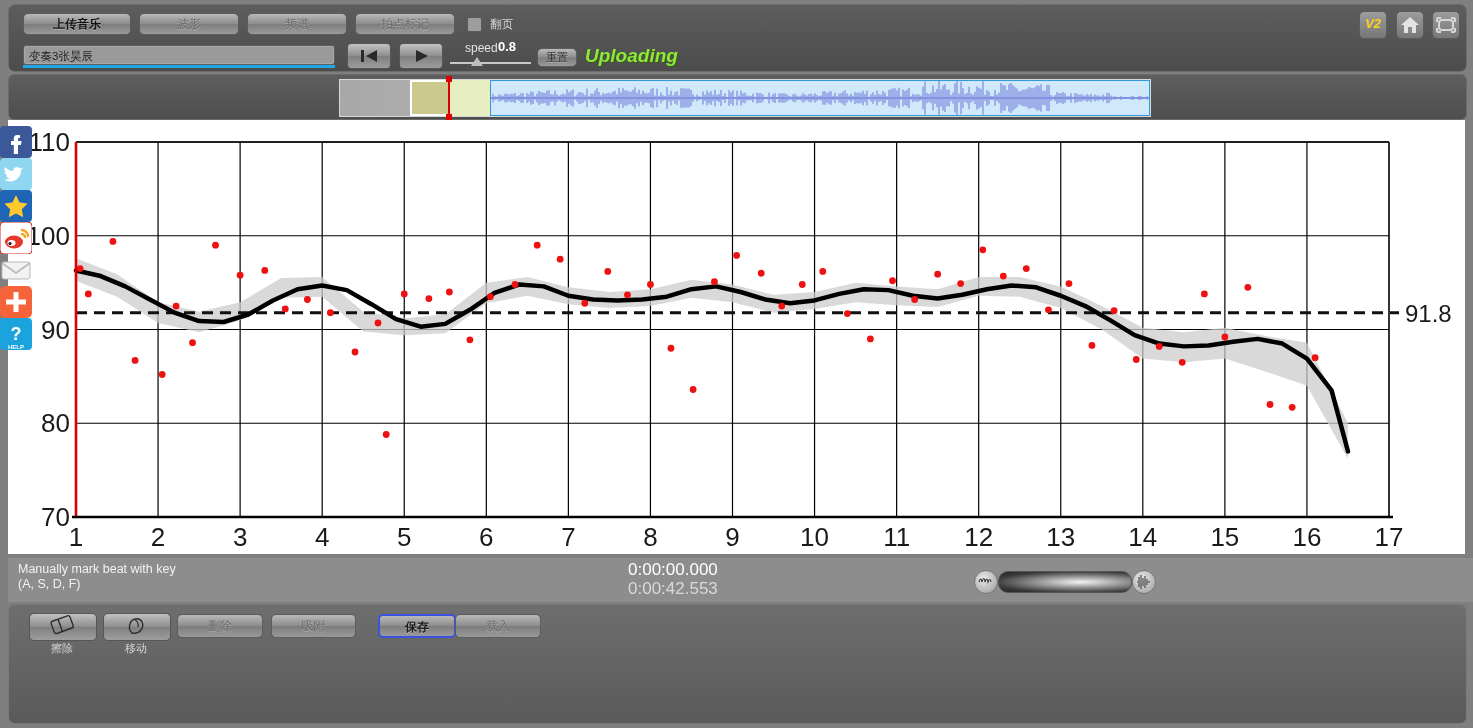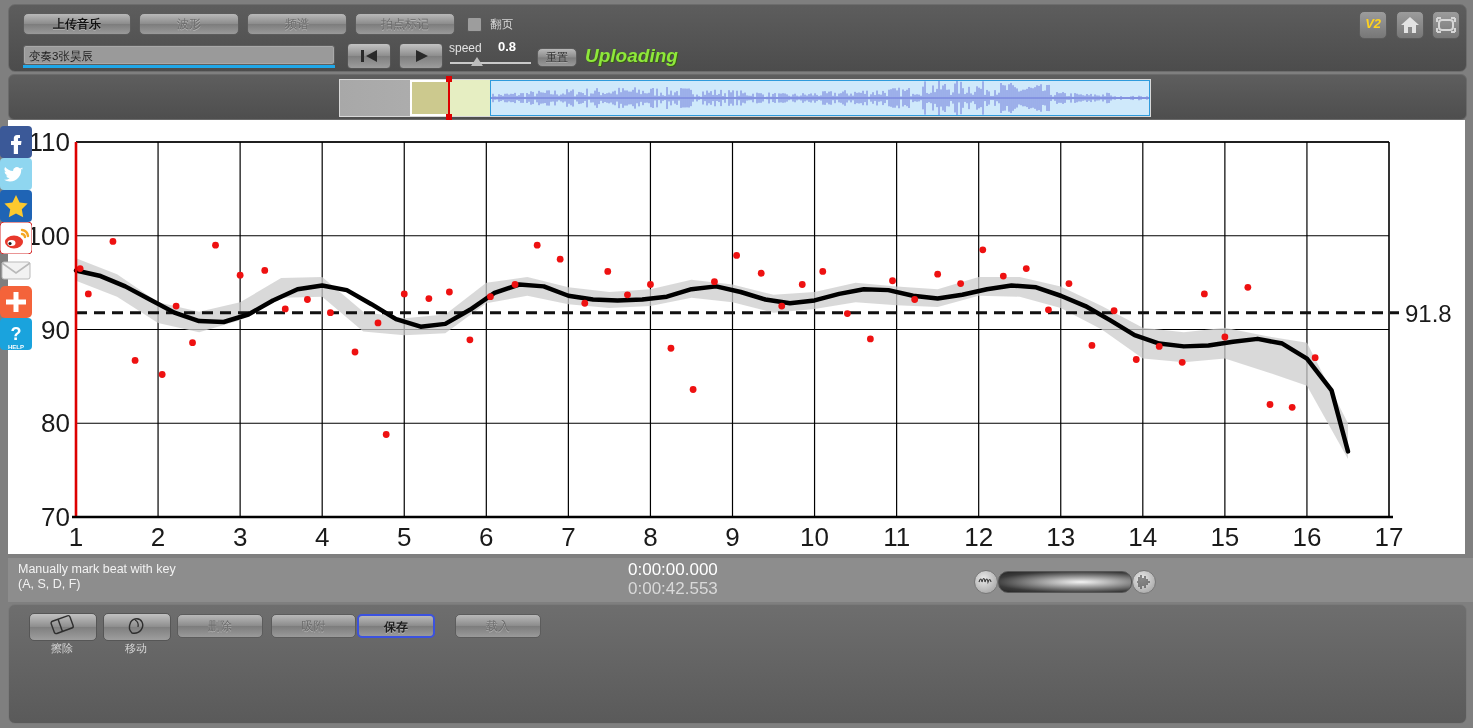--- a/index.html
+++ b/index.html
@@ -32,21 +32,21 @@
     font-size:11.5px;color:#1d1d1d;line-height:20px;padding-left:5px;box-sizing:border-box;
     box-shadow:inset 0 0 0 1px #a9a9a9;}
   .progbar{position:absolute;left:14px;top:60px;width:312px;height:3px;background:#1fa7e8;}
 
   .tp{position:absolute;top:38px;width:42px;height:24px;
     background:linear-gradient(#c3c3c3,#8f8f8f 48%,#7f7f7f 52%,#9d9d9d);
     border:1px solid #555;border-radius:4px;}
   #tp-start{left:338px;}
   #tp-play{left:390px;}
   .glyph{position:absolute;left:0;top:0;right:0;bottom:0;}
-  .speed-lbl{position:absolute;left:440px;top:36px;color:#e3e3e3;font-size:12px;}
+  .speed-lbl{position:absolute;left:456px;top:36px;color:#e3e3e3;font-size:12px;}
   .speed-val{position:absolute;left:489px;top:34px;color:#fff;font-size:13px;font-weight:bold;}
   .speed-track{position:absolute;left:441px;top:57px;width:81px;height:2px;background:#c9c9c9;}
   .speed-knob{position:absolute;left:462px;top:52px;width:0;height:0;
     border-left:6px solid transparent;border-right:6px solid transparent;border-bottom:9px solid #bdbdbd;}
   #btn-reset{position:absolute;left:528px;top:43px;width:40px;height:19px;font-size:11px;line-height:17px;}
   .uploading{position:absolute;left:576px;top:40px;color:#8ee83a;font-size:19px;font-weight:bold;
     font-style:italic;text-shadow:1px 1px 0 #3a5a18;}
 
   .corner-icons{position:absolute;right:6px;top:6px;height:26px;}
   .ci{display:inline-block;width:26px;height:26px;border-radius:5px;
@@ -99,21 +99,21 @@
   .bottom{position:absolute;left:8px;top:604px;width:1457px;height:118px;
     background:linear-gradient(#6e6e6e,#5a5a5a);border:1px solid #7a7a7a;border-radius:7px;}
   .icobtn{position:absolute;top:8px;width:66px;height:26px;
     background:linear-gradient(#c1c1c1,#8f8f8f 48%,#808080 52%,#9e9e9e);
     border:1px solid #565656;border-radius:5px;}
   .icocap{position:absolute;top:36px;width:66px;text-align:center;font-size:11px;color:#d8d8d8;}
   #ico-erase{left:20px;} #cap-erase{left:20px;}
   #ico-move{left:94px;} #cap-move{left:94px;}
   .b2{position:absolute;top:9px;height:24px;line-height:22px;font-size:12px;text-align:center;}
   #btn-del{left:168px;width:86px;} #btn-snap{left:262px;width:85px;}
-  #btn-save{left:348px;width:78px;border:2px solid #3b52e0;font-weight:bold;color:#1a1a1a;}
+  #btn-save{left:369px;width:78px;border:2px solid #3b52e0;font-weight:bold;color:#1a1a1a;}
   #btn-load{left:446px;width:86px;}
 </style>
 </head>
 <body>
 
 <div id="app">
 
   <div class="toolbar">
     <div class="btn tb-btn primary" id="btn-upload">上传音乐</div>
     <div class="btn tb-btn dim" id="btn-wave">波形</div>

